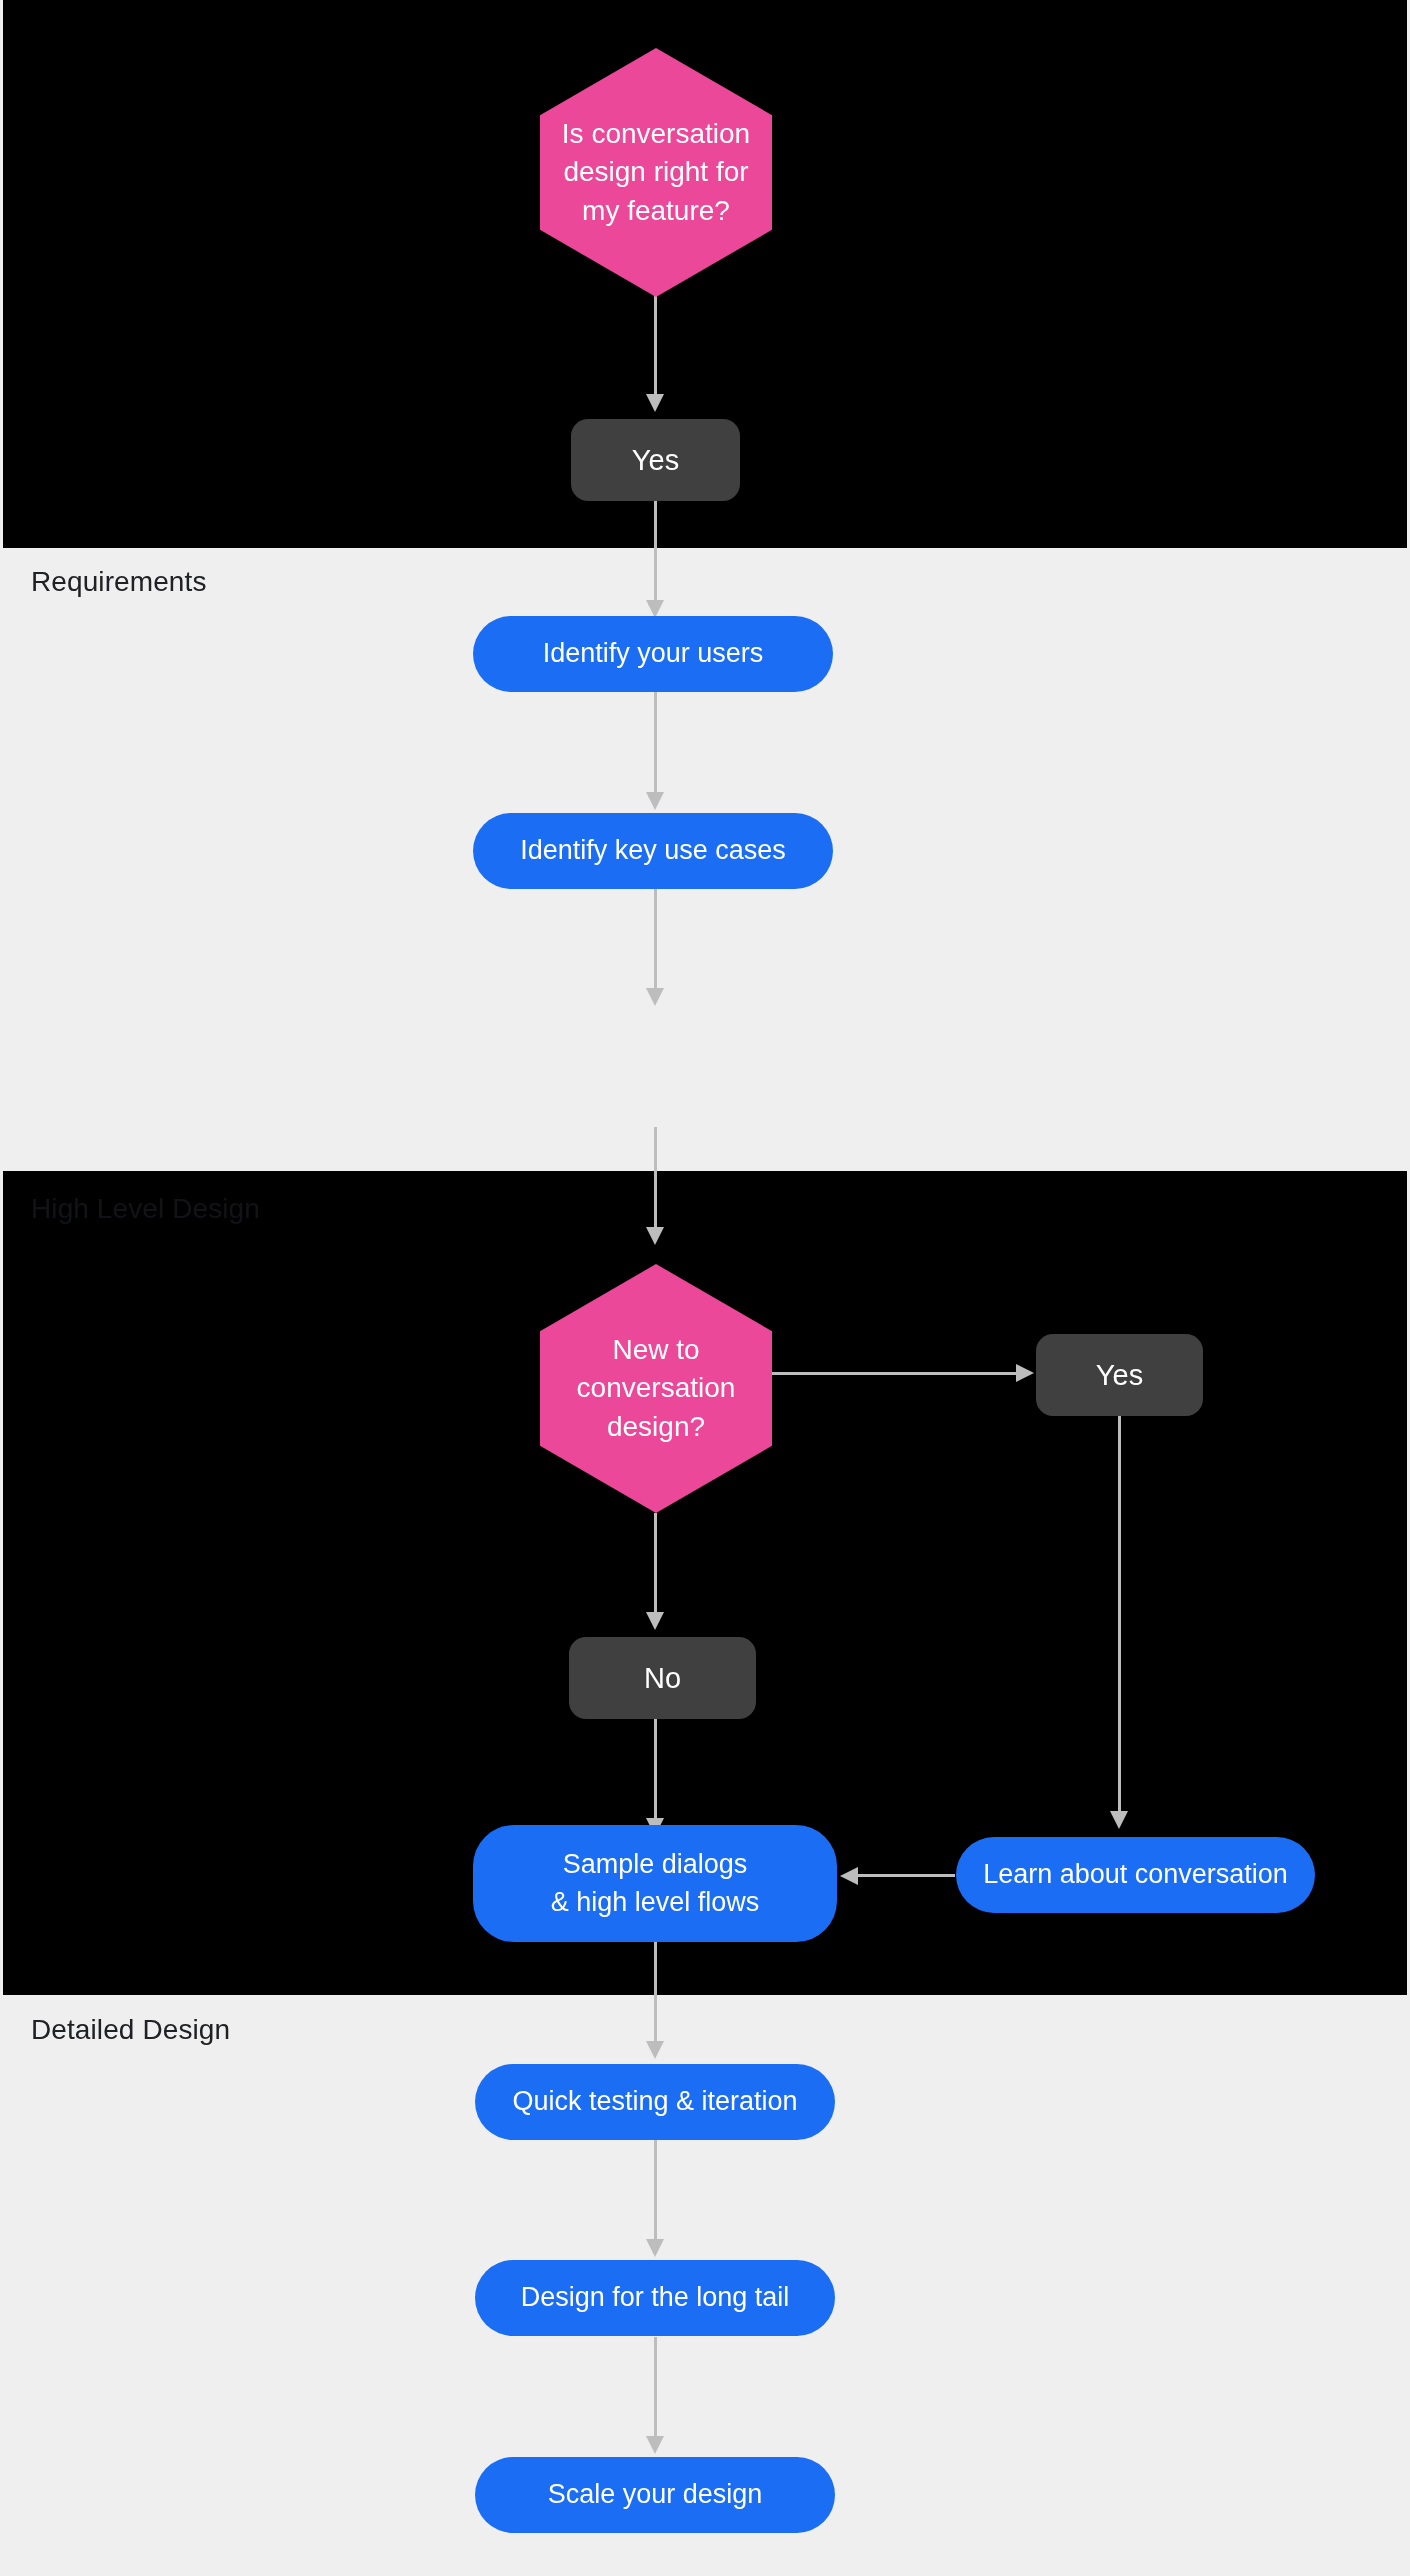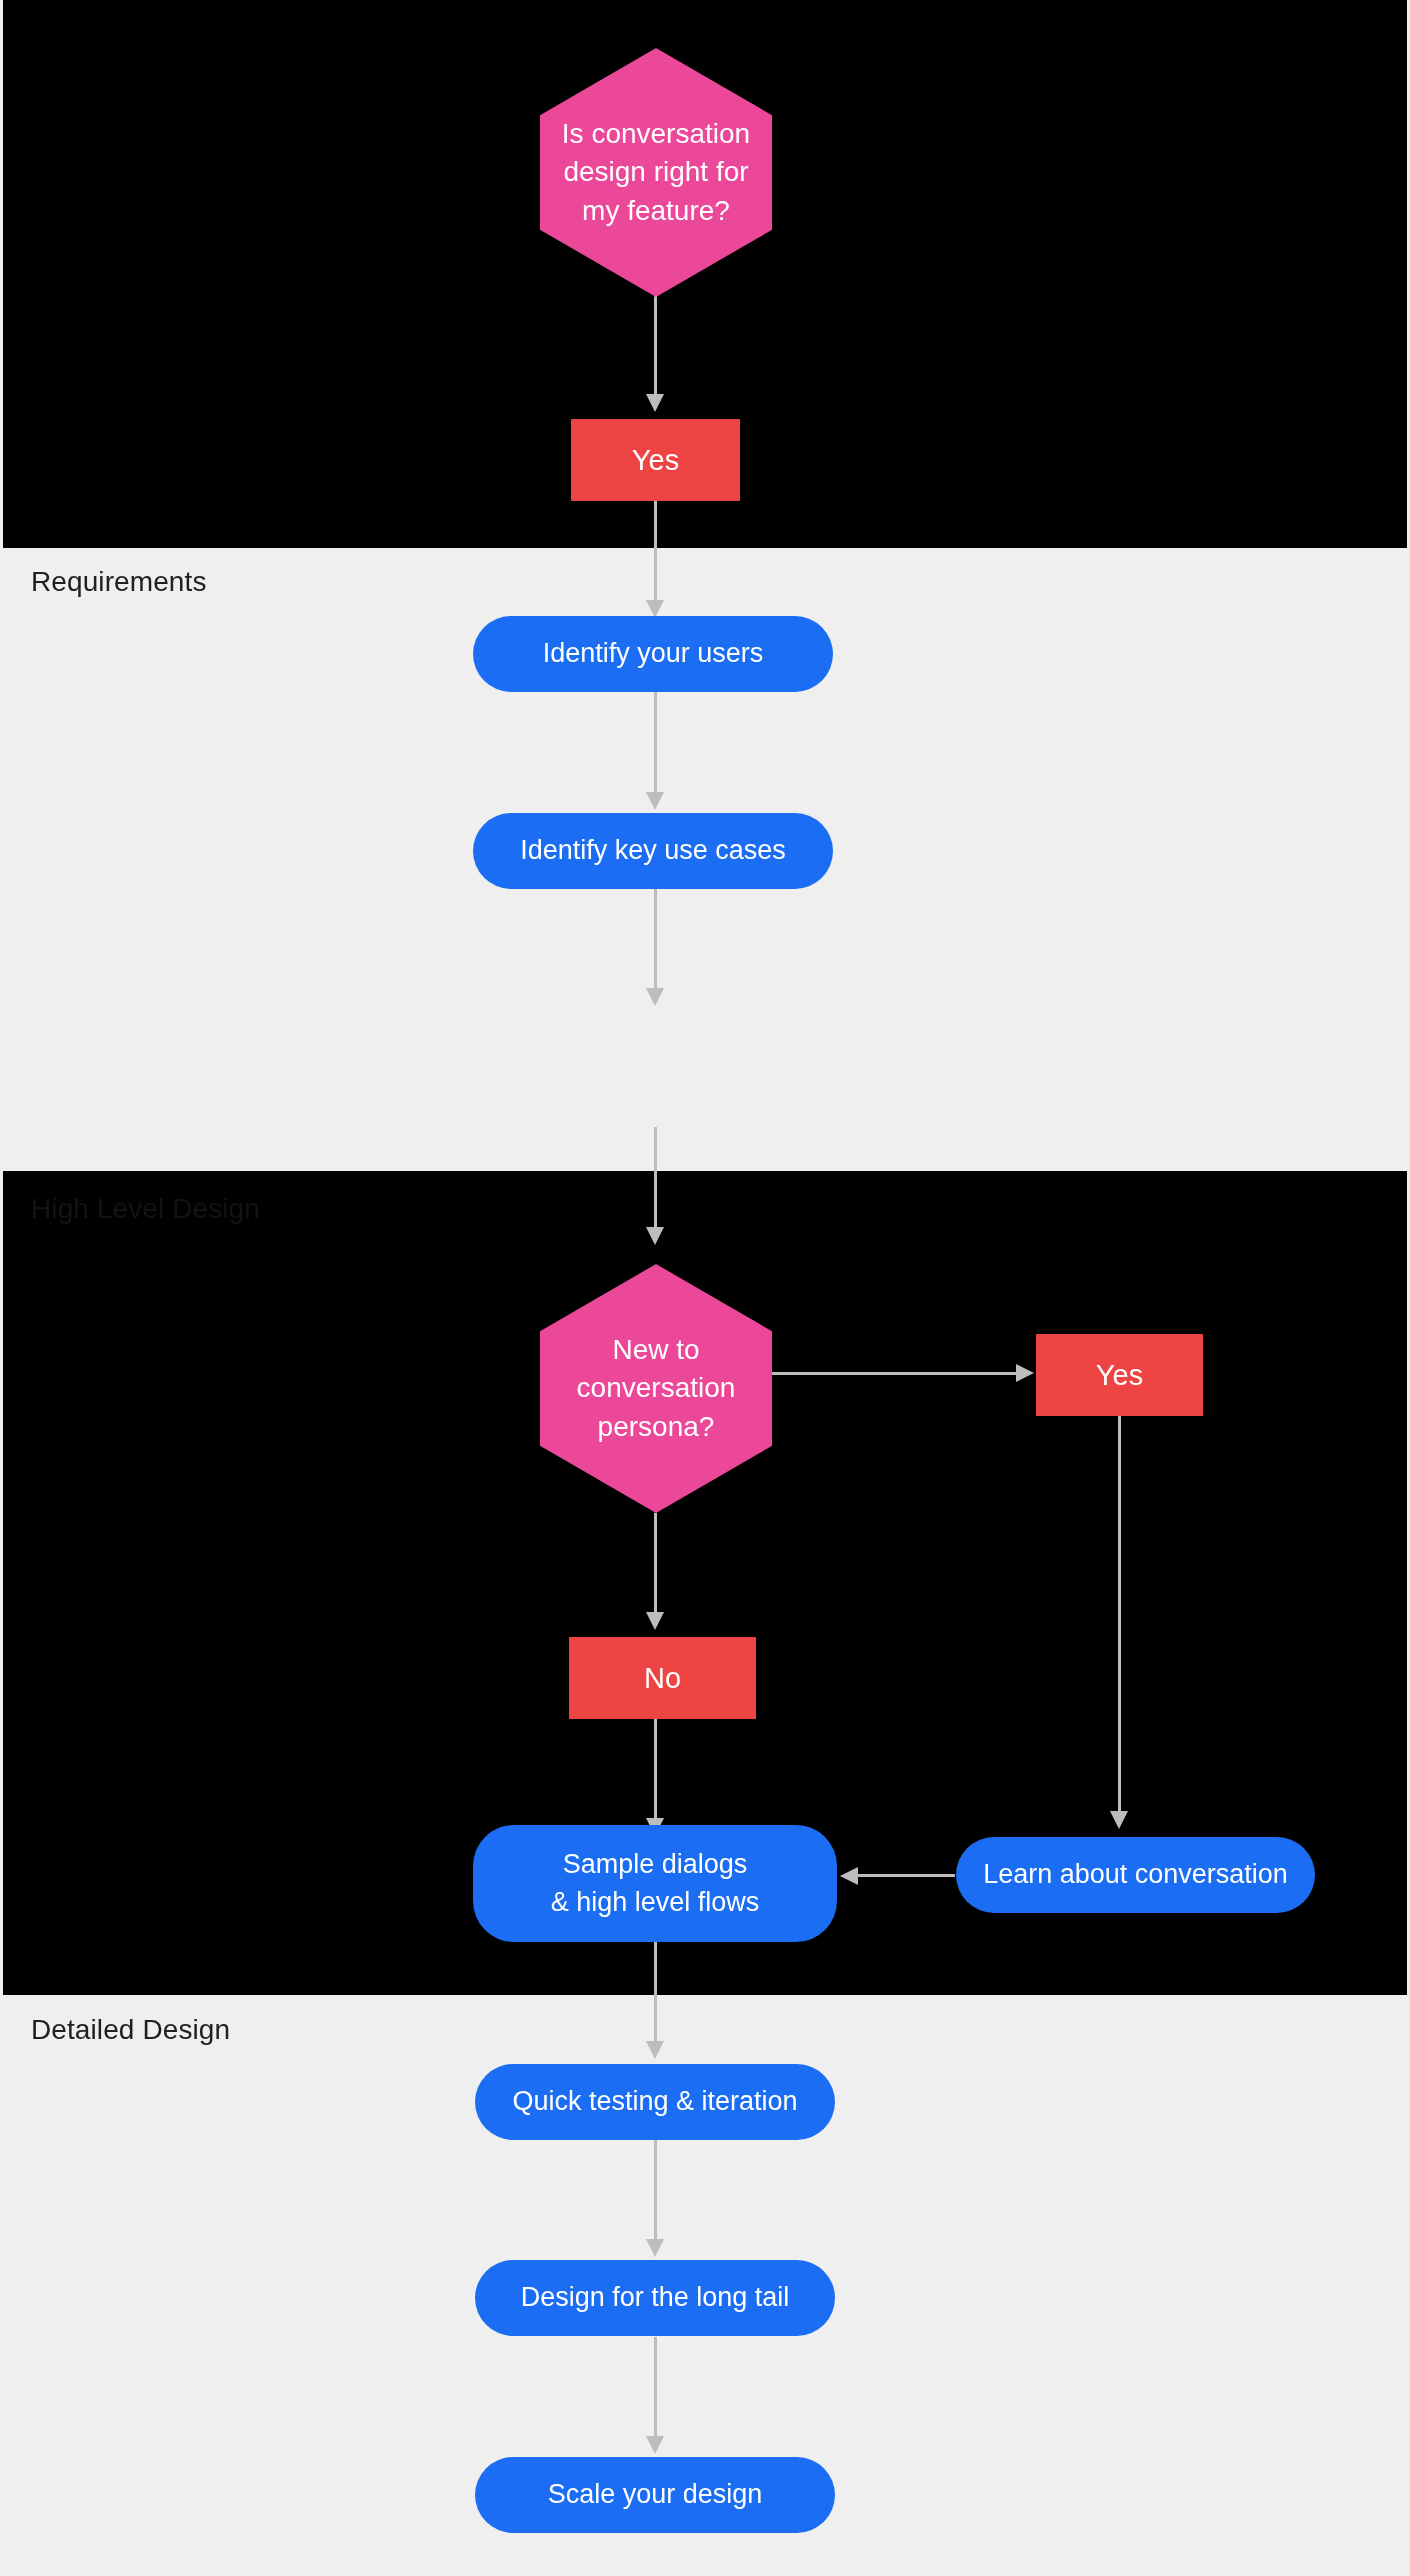--- a/index.html
+++ b/index.html
@@ -66,22 +66,22 @@
   .hexagon {
     background: #ec4899;
     clip-path: polygon(50% 0%, 100% 27%, 100% 73%, 50% 100%, 0% 73%, 0% 27%);
     font-size: 28px;
     line-height: 1.36;
     font-weight: 400;
   }
 
   
   .chip {
-    background: #ef4444;
-    border-radius: 1px;
+    background: #404040;
+    border-radius: 17px;
     font-size: 29px;
     font-weight: 400;
   }
 
   
   .pill {
     background: #1B6EF3;
     font-size: 27px;
     line-height: 1.4;
     font-weight: 400;
@@ -190,21 +190,21 @@
   </div>
 
   <div class="node pill single" style="left:473px; top:813px; width:360px; height:76px;">
     <span class="node-label">Identify key use cases</span>
   </div>
 
 
   <div class="node hexagon" style="left:540px; top:1264px; width:232px; height:249px;">
     <span class="node-label">New to
 conversation
-persona?</span>
+design?</span>
   </div>
 
   <div class="node chip" style="left:1036px; top:1334px; width:167px; height:82px;">
     <span class="node-label">Yes</span>
   </div>
 
   <div class="node chip" style="left:569px; top:1637px; width:187px; height:82px;">
     <span class="node-label">No</span>
   </div>
 

